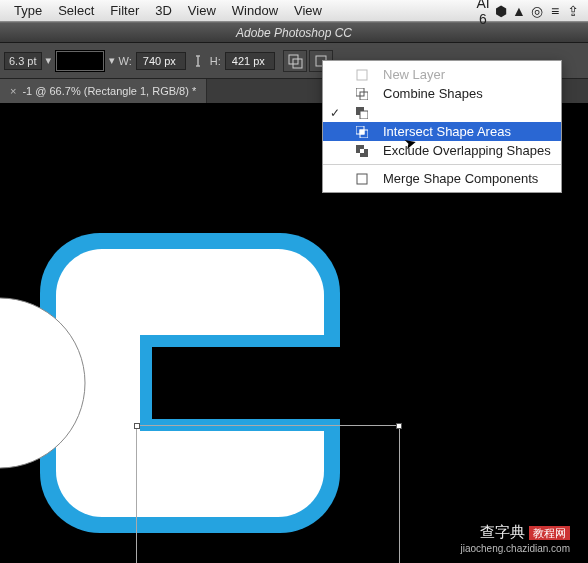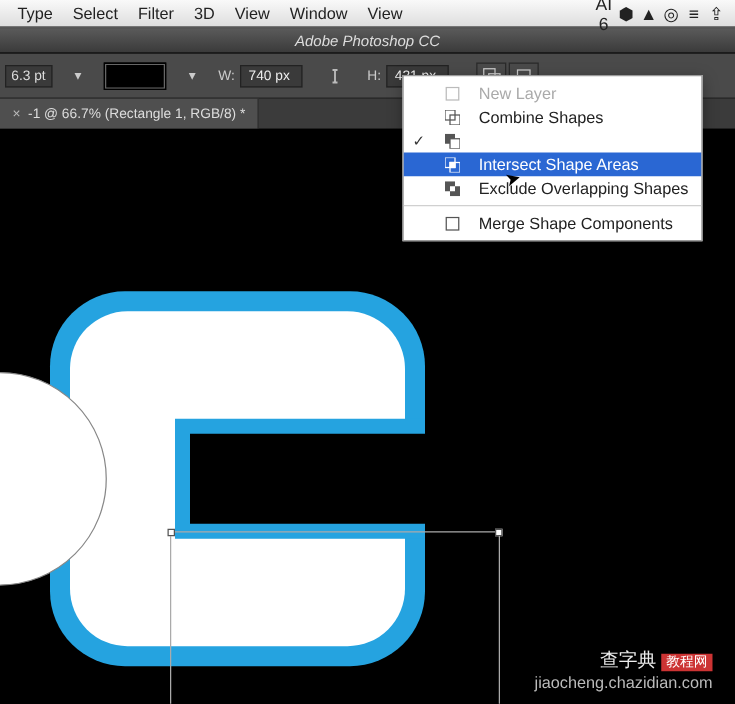--- a/index.html
+++ b/index.html
@@ -42,21 +42,21 @@
   }
 
   
   .optbar {
     height: 36px;
     background: #4a4a4a;
     border-bottom: 1px solid #222;
     display: flex;
     align-items: center;
     padding: 0 4px;
-    gap: 18px;
+    gap: 4px;
     color: #ddd;
     font-size: 11px;
   }
   .strokebox {
     width: 50px; height: 22px;
     background: #000; border: 1px solid #000;
     box-shadow: 0 0 0 1px #666 inset;
   }
   .fld {
     display: flex; align-items: center; gap: 4px;
@@ -143,21 +143,21 @@
   .wm {
     position: absolute; right: 18px; bottom: 8px;
     color: #eee; font-size: 13px; text-align: right;
     line-height: 1.3;
   }
   .wm .a { font-size: 15px; }
   .wm .b {
     background: #c33; color: #fff; padding: 1px 4px; margin-left: 4px;
     font-size: 11px;
   }
-  .wm .u { color: #bbb; font-size: 13px; }
+  .wm .u { color: #bbb; font-size: 10px; }
 </style>
 </head>
 <body>
 
 <div class="menubar">
   <span class="m">Type</span>
   <span class="m">Select</span>
   <span class="m">Filter</span>
   <span class="m">3D</span>
   <span class="m">View</span>

